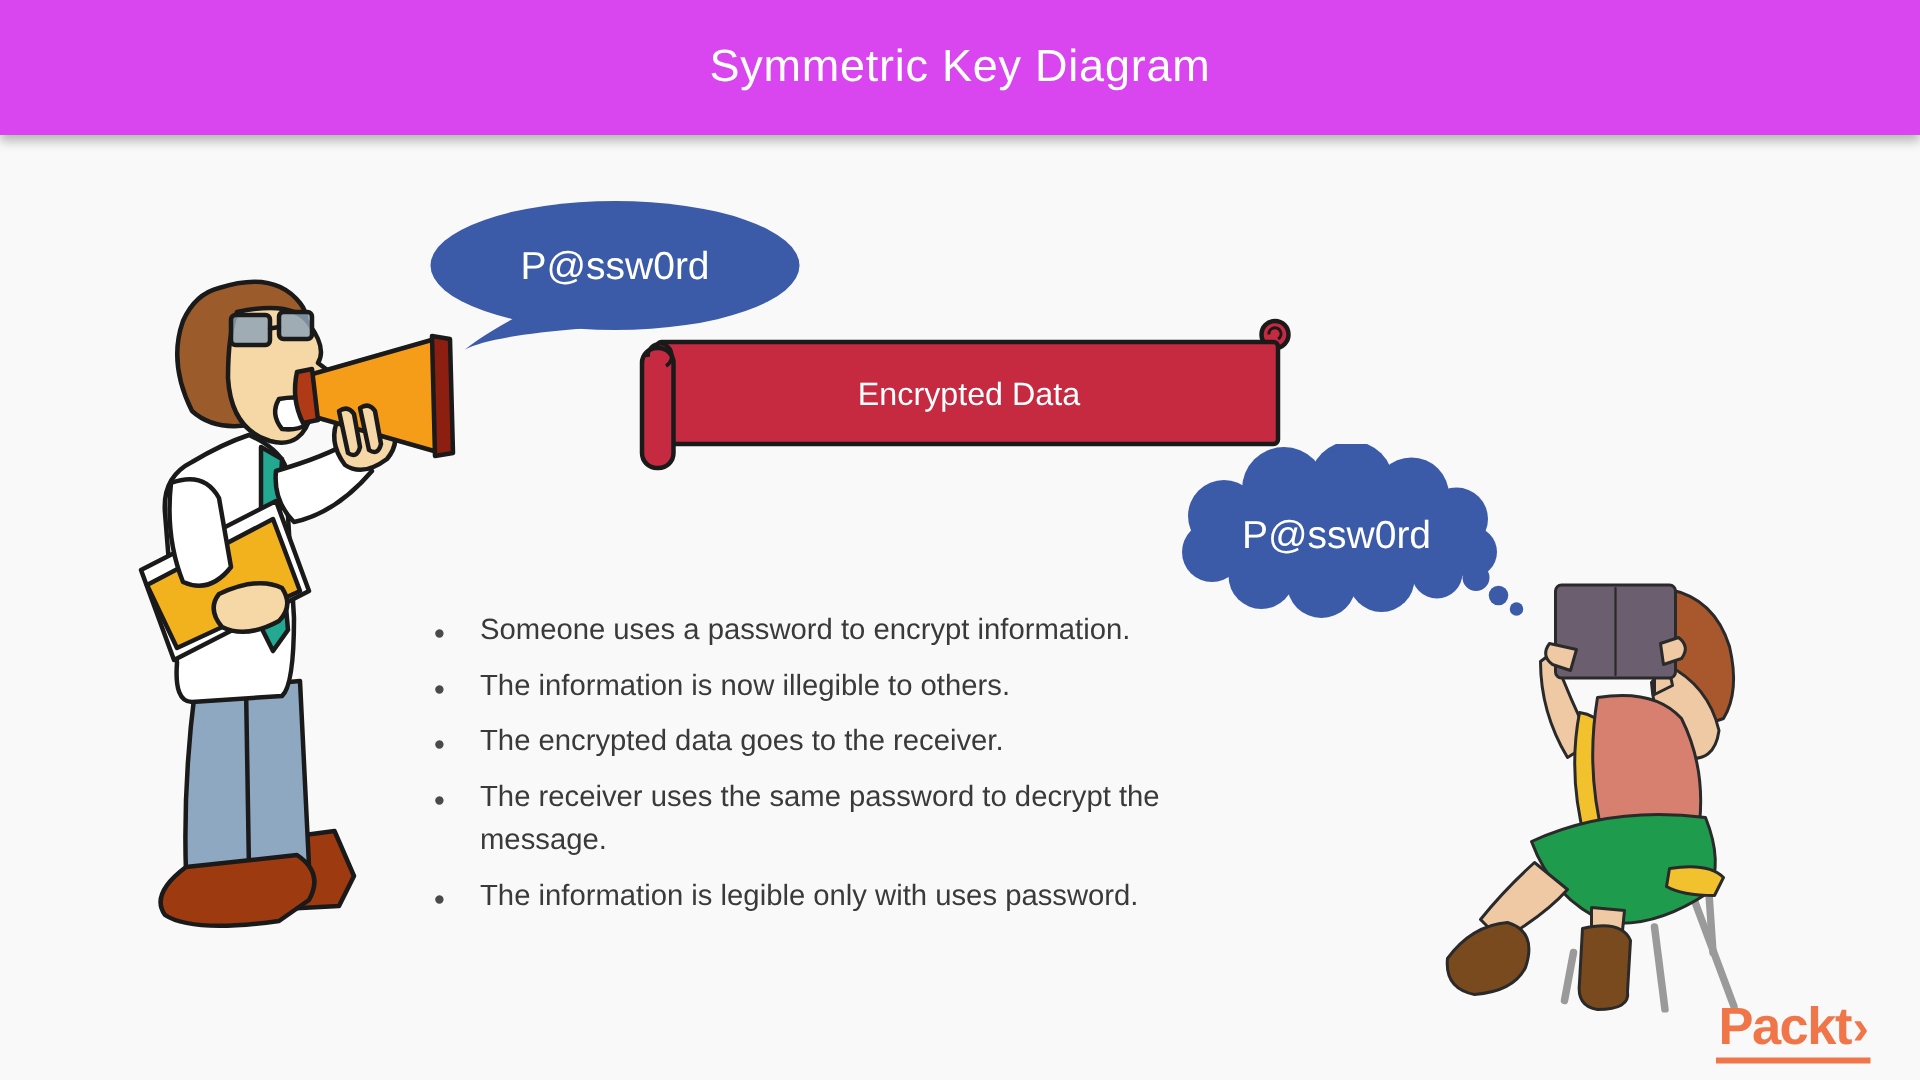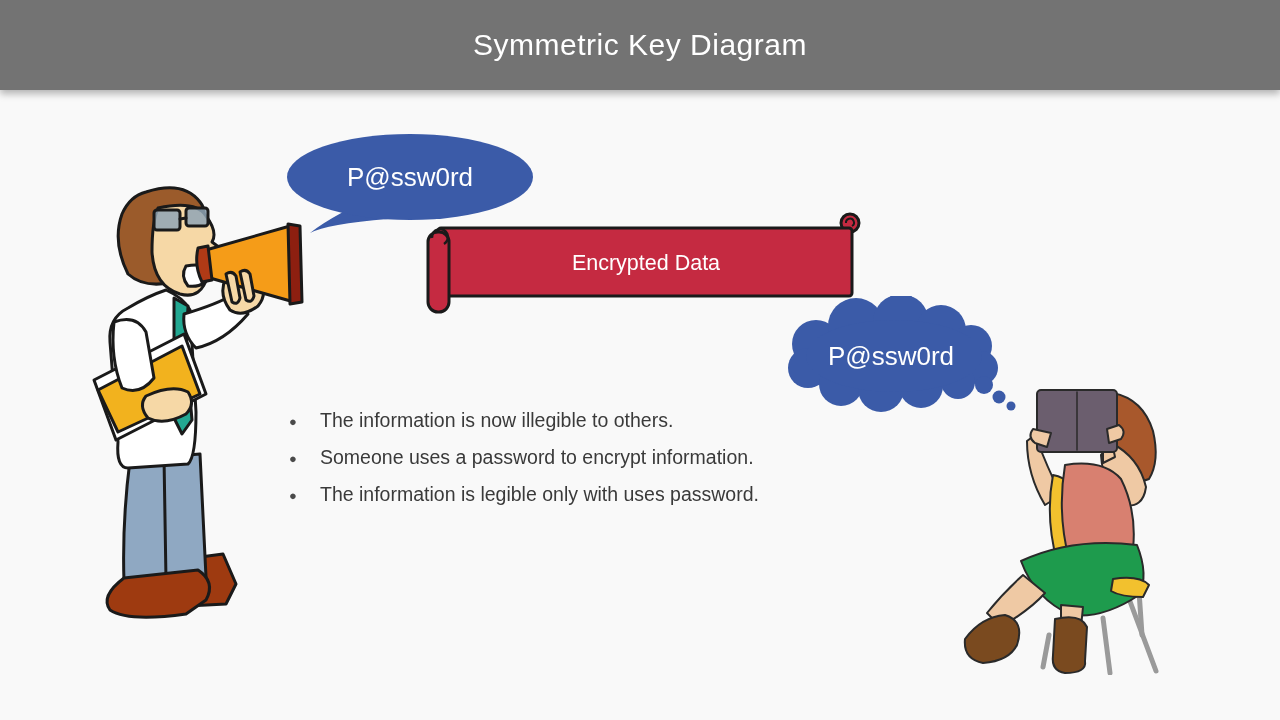--- a/index.html
+++ b/index.html
@@ -3,21 +3,21 @@
 <meta charset="utf-8">
 <style>
   html,body{margin:0;padding:0;background:#e8e8e8;}
   .slide{
     position:relative;width:1280px;height:720px;overflow:hidden;
     background:#f9f9f9;font-family:"Liberation Sans",sans-serif;
   }
   
   .header{
     position:absolute;top:0;left:0;width:1280px;height:90px;
-    background:#737373;display:flex;align-items:center;justify-content:center;
+    background:#d946ef;display:flex;align-items:center;justify-content:center;
     box-shadow:0 4px 7px rgba(0,0,0,0.28);
   }
   .header h1{
     margin:0;color:#ffffff;font-size:30px;font-weight:300;letter-spacing:0.5px;
   }
   
   .art{position:absolute;}
   svg text{font-family:"Liberation Sans",sans-serif;}
   
   .bullets{
@@ -166,19 +166,25 @@
 
       <rect x="84" y="7" width="80" height="62" rx="4" fill="#6b5e6e"></rect>
       <path d="M124 9 L124 67" fill="none" stroke-width="1.5"></path>
 
       <path d="M80 46 q-6 8 2 14 l12 4 4 -14 z" fill="#efc9a4"></path>
       <path d="M166 42 q8 6 2 14 l-12 4 -2 -14 z" fill="#efc9a4"></path>
     </g>
   </svg>
 
   <ul class="bullets">
+    <li><span>Someone uses a password to encrypt information.</span></li>
     <li><span>The information is now illegible to others.</span></li>
-    <li><span>Someone uses a password to encrypt information.</span></li>
+    <li><span>The encrypted data goes to the receiver.</span></li>
+    <li><span>The receiver uses the same password to decrypt the message.</span></li>
     <li><span>The information is legible only with uses password.</span></li>
   </ul>
 
+  <div class="logo">
+    <span>Packt</span>
+      <span class="chev">›</span>
+  </div>
 
 </div>
 
 </body></html>

